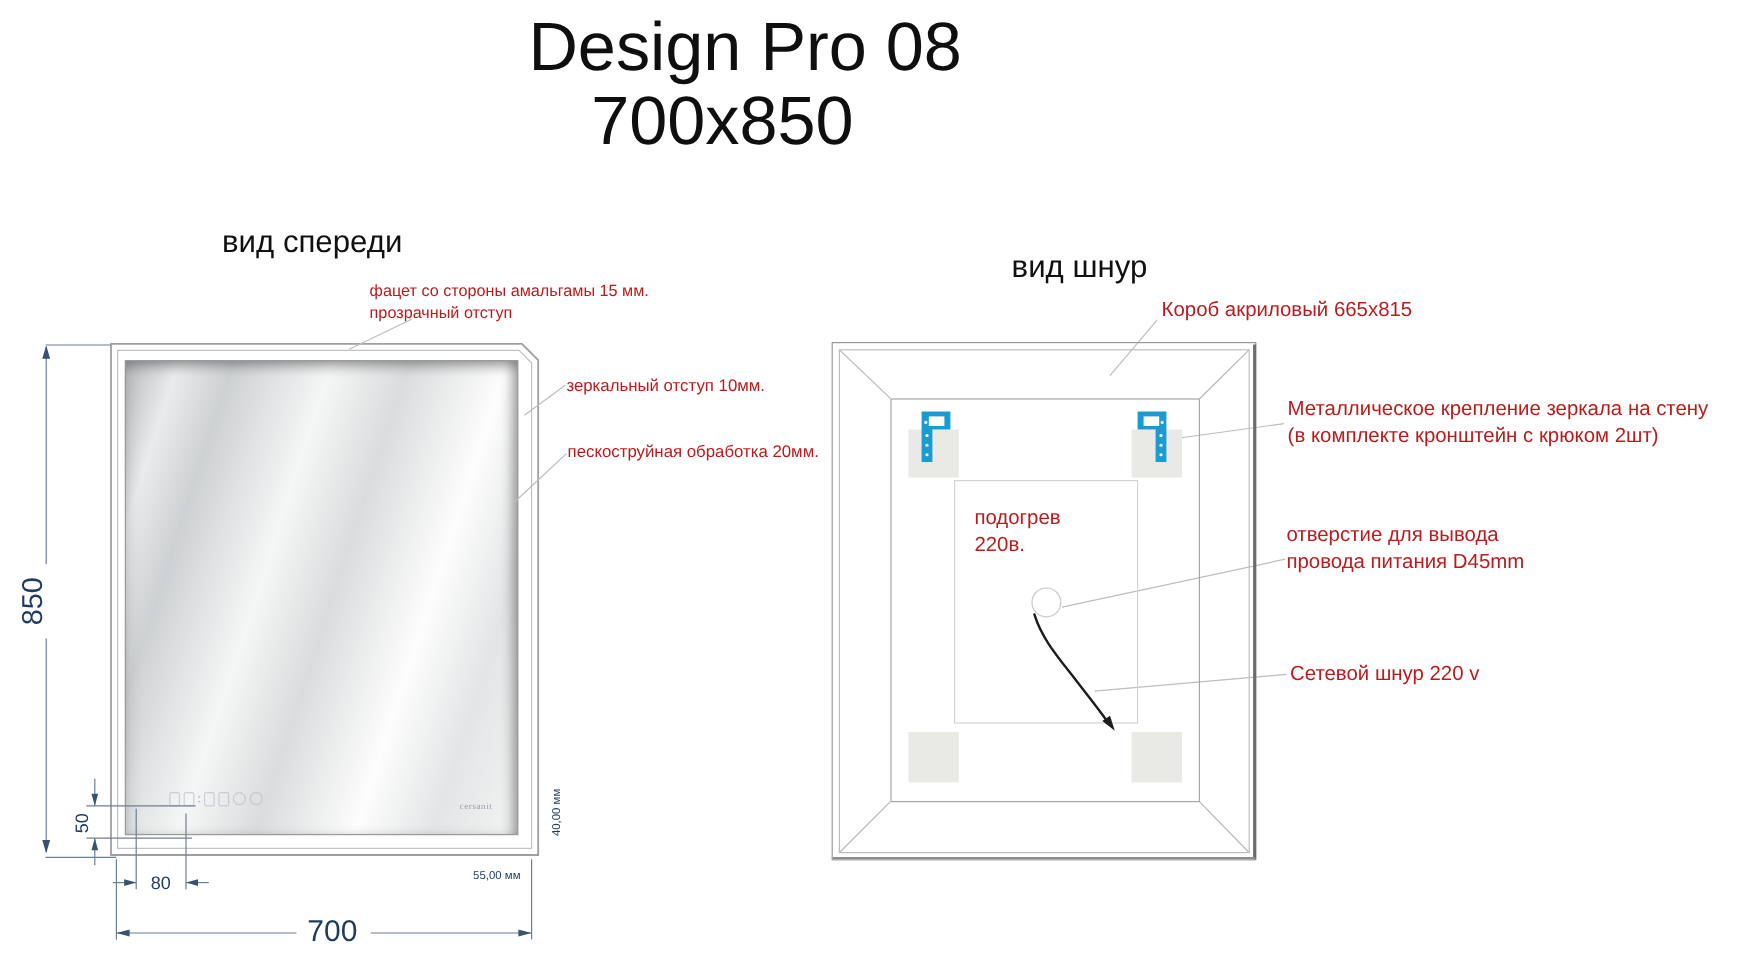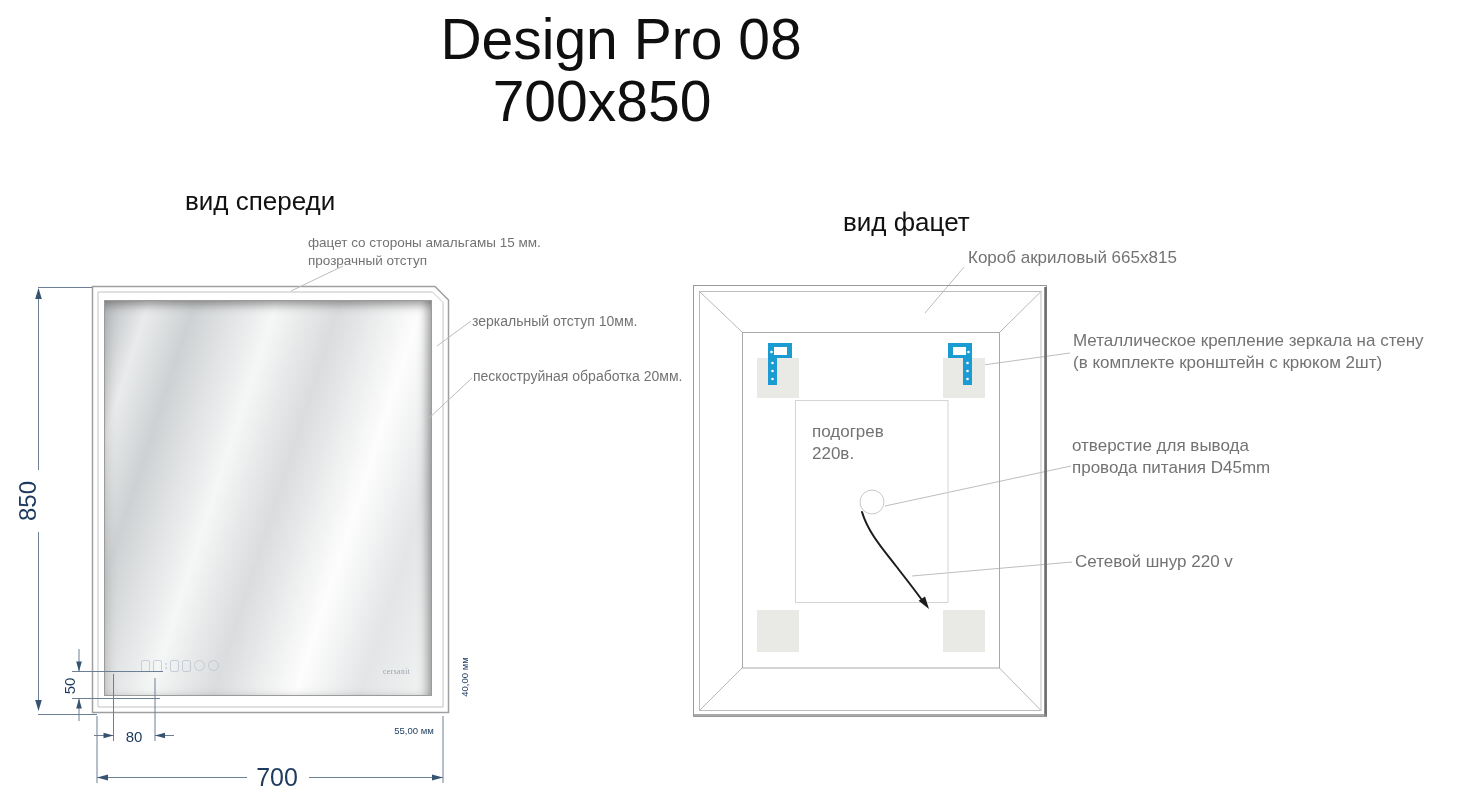--- a/index.html
+++ b/index.html
@@ -2,21 +2,21 @@
 <html><head>
 <meta charset="utf-8">
 <style>
   html,body{margin:0;padding:0;background:#fff;}
   #canvas{
     position:relative;width:1469px;height:800px;background:#ffffff;overflow:hidden;
     font-family:"Liberation Sans","DejaVu Sans",sans-serif;color:#161616;
   }
   .title-line{position:absolute;font-size:57px;font-weight:500;letter-spacing:0;color:#0f0f0f;transform:translateX(-50%);white-space:nowrap;}
   .view-heading{position:absolute;font-size:26px;color:#111;white-space:nowrap;}
-  .callout{position:absolute;font-size:13.5px;line-height:1.32;color:#737373;white-space:nowrap;}
+  .callout{position:absolute;font-size:13.5px;line-height:1.32;color:#b91c1c;white-space:nowrap;}
   .callout.big{font-size:17px;line-height:1.28;}
   .callout span{display:block;}
   .dim-text{position:absolute;color:#1d3a5f;transform:translate(-50%,-50%);white-space:nowrap;}
   .dim-text.rot{transform:translate(-50%,-50%) rotate(-90deg);}
   .mirror-surface{
     position:absolute;left:104px;top:300px;width:328px;height:396px;
     background:linear-gradient(108deg,#b6b9bc 0%,#e9ebec 10%,#ced1d3 20%,#f5f6f6 38%,#dadcdd 52%,#fdfdfd 70%,#e3e5e6 84%,#f3f4f4 100%);
     box-shadow:inset 0 12px 10px -7px rgba(88,88,88,.60),
                inset -12px 0 10px -7px rgba(88,88,88,.55),
                inset 12px 0 10px -8px rgba(140,140,140,.30),
@@ -32,21 +32,21 @@
 </style>
 </head>
 <body>
 
 <div id="canvas">
 
   <div class="title-line" style="left:621px;top:6px;">Design Pro 08</div>
   <div class="title-line" style="left:602px;top:68px;">700x850</div>
 
   <div class="view-heading" style="left:185px;top:186px;">вид спереди</div>
-  <div class="view-heading" style="left:843px;top:207px;">вид фацет</div>
+  <div class="view-heading" style="left:843px;top:207px;">вид шнур</div>
 
   <div class="mirror-surface"></div>
 
   <div class="sensor-row">
     <span class="seg"></span>
     <span class="seg"></span>
     <span class="colon">
         <i></i>
         <i></i>
       </span>

